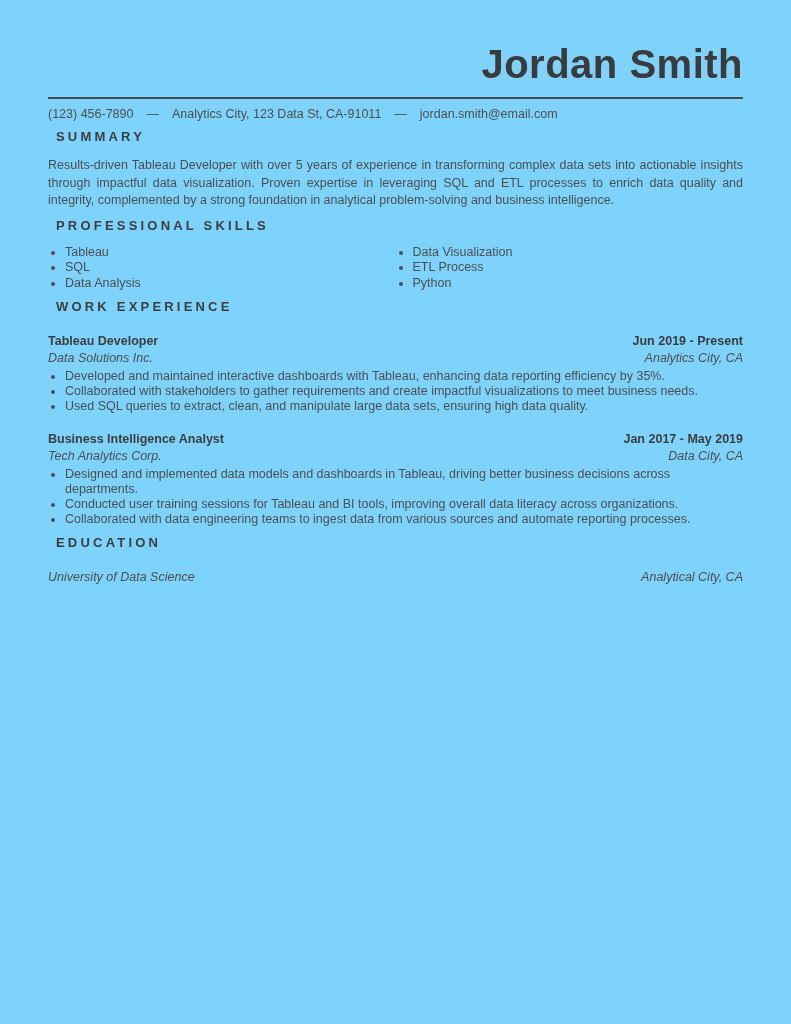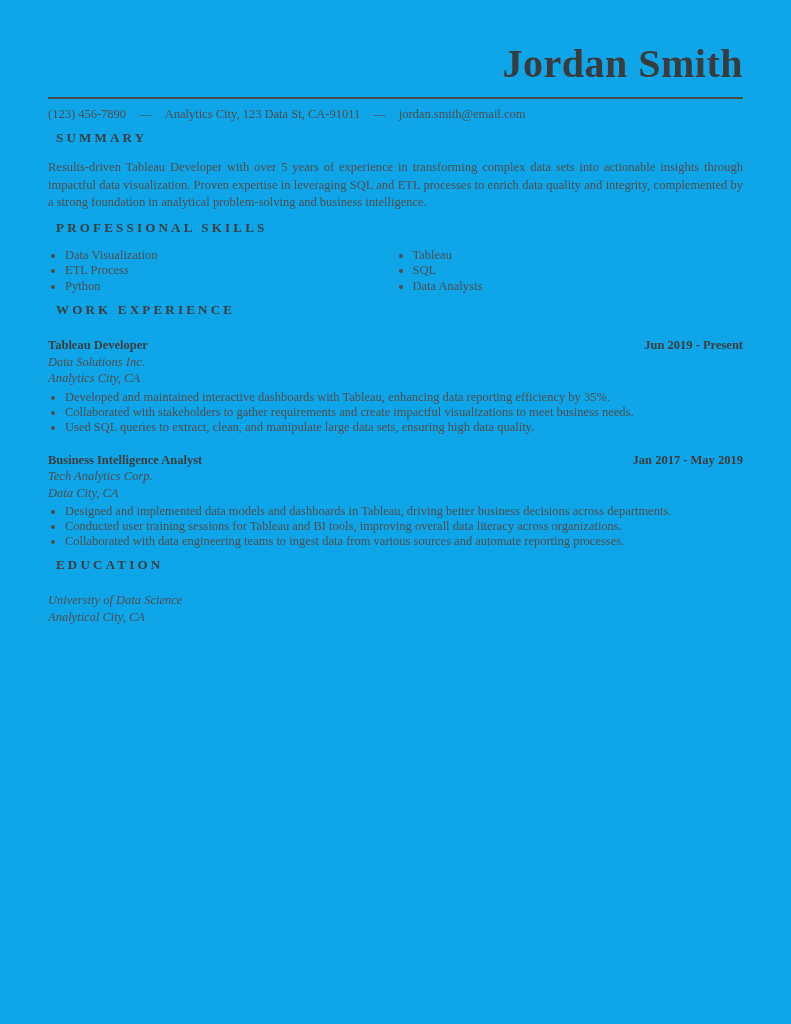--- a/index.html
+++ b/index.html
@@ -1,19 +1,19 @@
 <!DOCTYPE html>
 <html><head>
 <meta charset="utf-8">
 <style>
   html, body { margin: 0; padding: 0; background: #ffffff; }
   .page {
     width: 791px; height: 1024px; box-sizing: border-box;
-    padding: 42px 48px 12px 48px; background: #0ea5e9;
-    font-family: Liberation Serif, serif;
+    padding: 42px 48px 12px 48px; background: #7dd3fc;
+    font-family: Liberation Sans, sans-serif;
     color: #4e4e4e; overflow: hidden;
   }
   .name {
     margin: 0; text-align: right;
     font-size: 40px; font-weight: bold; line-height: 1.1;
     color: #3b3b3b; letter-spacing: 0.5px;
   }
   .divider { border: none; border-top: 2px solid #4a4a4a; margin: 11px 0 0 0; }
   .contact { text-align: left; font-size: 12.5px; color: #4e4e4e; margin-top: 8px; }
   .contact .sep { margin: 0 13px; }
@@ -31,21 +31,21 @@
     text-align: justify; color: #4e4e4e;
   }
   .skills-cols { display: flex; margin-top: 12px; }
   .skills-cols ul { width: 50%; box-sizing: border-box; }
   ul { margin: 0; padding-left: 17px; list-style: disc; }
   li { font-size: 12.5px; line-height: 15.5px; color: #4e4e4e; }
   .entry { margin-top: 19px; }
   .entry + .entry { margin-top: 17px; }
   .row { display: flex; justify-content: space-between; font-size: 12.5px; line-height: 16.5px; }
   .row.bold-row { font-weight: bold; color: #3d3d3d; }
-  .row.italic-row { font-style: italic; color: #4e4e4e; flex-direction: column; }
+  .row.italic-row { font-style: italic; color: #4e4e4e; }
   .entry ul { margin-top: 3px; }
   .entry li { line-height: 15px; }
   .cert-list { margin-top: 14px; }
   .cert-list li { line-height: 15.5px; }
 </style>
 </head>
 <body>
 
 <div class="page">
 
@@ -59,28 +59,28 @@
 
   <section>
     <h2 class="section-heading mt-summary">SUMMARY</h2>
     <p class="summary-text">Results-driven Tableau Developer with over 5 years of experience in transforming complex data sets into actionable insights through impactful data visualization. Proven expertise in leveraging SQL and ETL processes to enrich data quality and integrity, complemented by a strong foundation in analytical problem-solving and business intelligence.</p>
   </section>
 
   <section>
     <h2 class="section-heading mt-skills">PROFESSIONAL SKILLS</h2>
     <div class="skills-cols">
       <ul>
+        <li>Tableau</li>
+        <li>SQL</li>
+        <li>Data Analysis</li>
+      </ul>
+      <ul>
         <li>Data Visualization</li>
         <li>ETL Process</li>
         <li>Python</li>
-      </ul>
-      <ul>
-        <li>Tableau</li>
-        <li>SQL</li>
-        <li>Data Analysis</li>
       </ul>
     </div>
   </section>
 
   <section>
     <h2 class="section-heading mt-work">WORK EXPERIENCE</h2>
 
     <div class="entry">
       <div class="row bold-row">
         <span>Tableau Developer</span>

